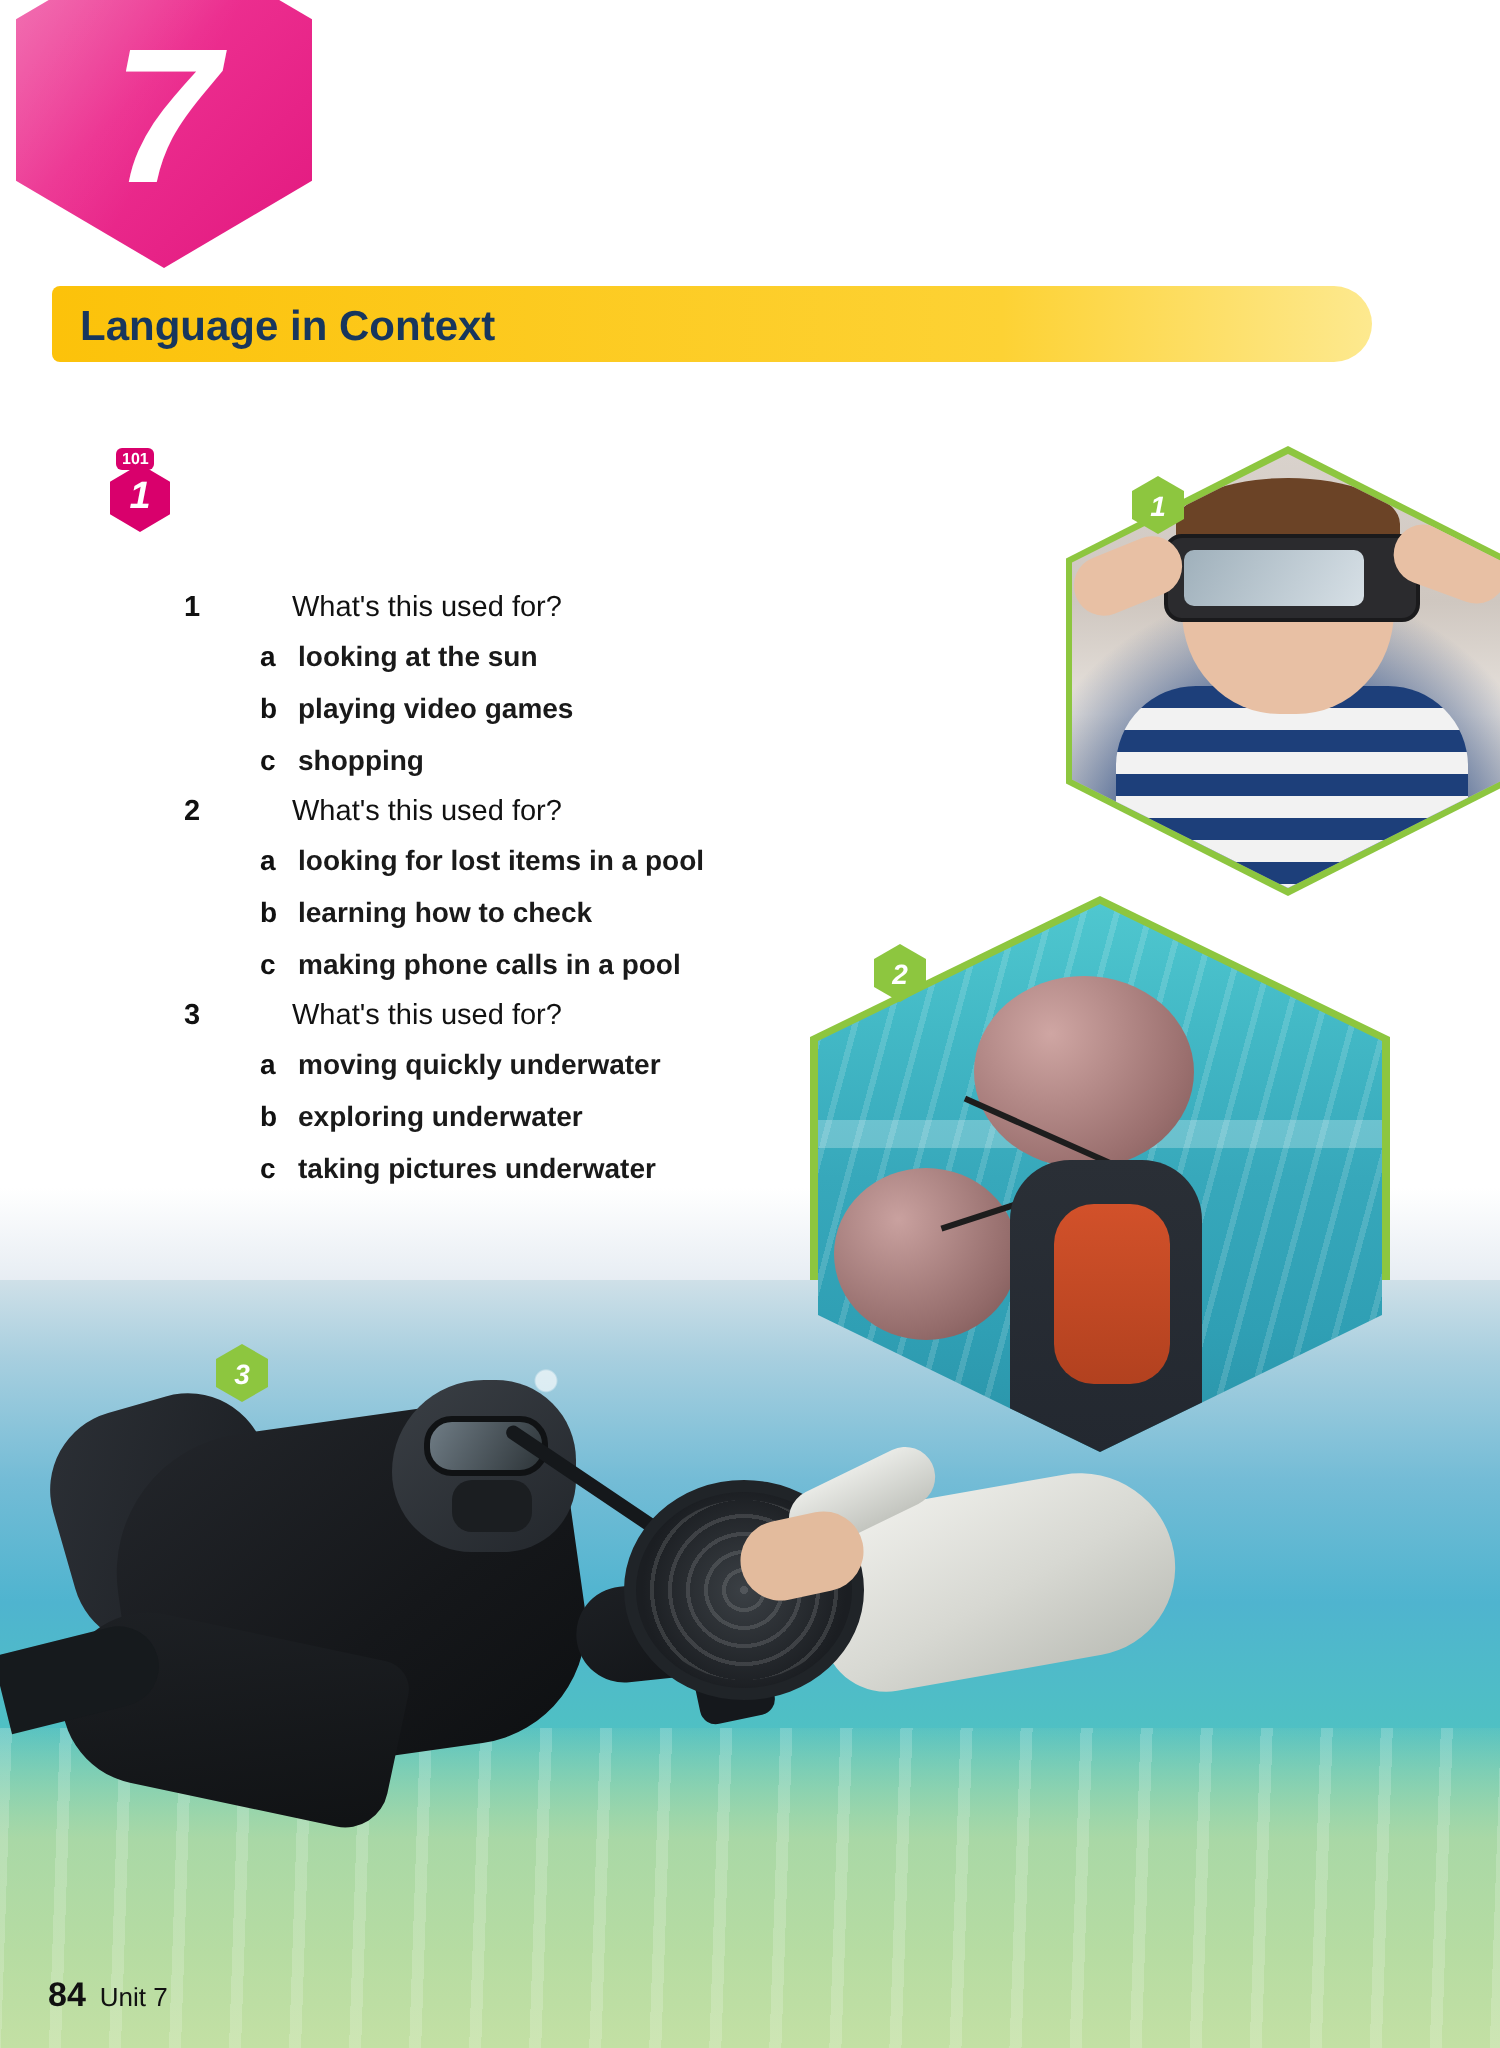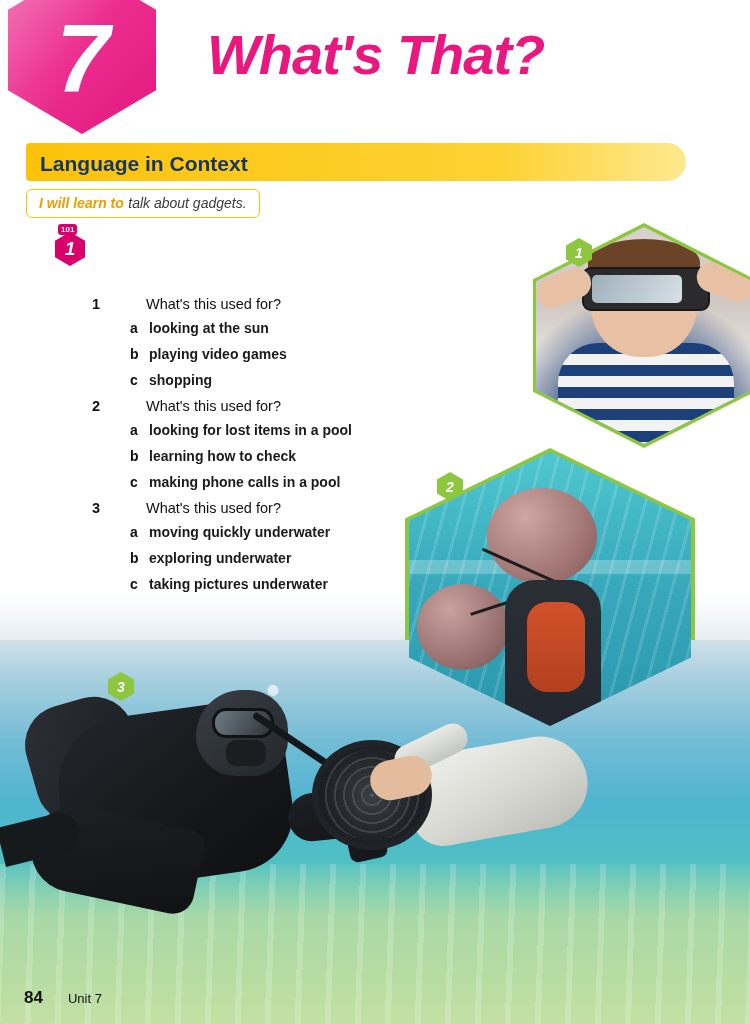--- a/index.html
+++ b/index.html
@@ -353,43 +353,38 @@
   .bubbles {
     position: absolute; left: 262px; top: 36px; width: 22px; height: 120px;
     background: radial-gradient(circle at 50% 12%, rgba(255,255,255,0.65) 0 5px, rgba(255,255,255,0) 6px),
                 radial-gradient(circle at 30% 42%, rgba(255,255,255,0.5) 0 4px, rgba(255,255,255,0) 5px),
                 radial-gradient(circle at 66% 74%, rgba(255,255,255,0.45) 0 6px, rgba(255,255,255,0) 7px);
   }
 
   
   .footer {
     position: absolute; left: 24px; bottom: 16px; z-index: 6;
-    display: flex; align-items: baseline; gap: 25px;
+    display: flex; align-items: baseline; gap: 7px;
   }
   .pg-num { font-size: 17px; font-weight: bold; color: #111; }
   .pg-unit { font-size: 13px; color: #111; }
 </style>
 </head>
 <body>
 
 <div class="page">
 
   <div class="unit-hex"></div>
   <div class="unit-hex-inner"></div>
   <div class="unit-number">7</div>
-  <div class="page-title">What's That?</div>
 
   <div class="lic-band">
     <span>Language in Context</span>
   </div>
 
-  <div class="goal-box">
-    <span class="goal-strong">I will learn to</span>
-    <span class="goal-text">talk about gadgets.</span>
-  </div>
 
   <div class="ex-marker">
     <div class="ex-hex">
       <b>1</b>
     </div>
     <div class="track-badge">101</div>
   </div>
 
   <div class="questions">
 

